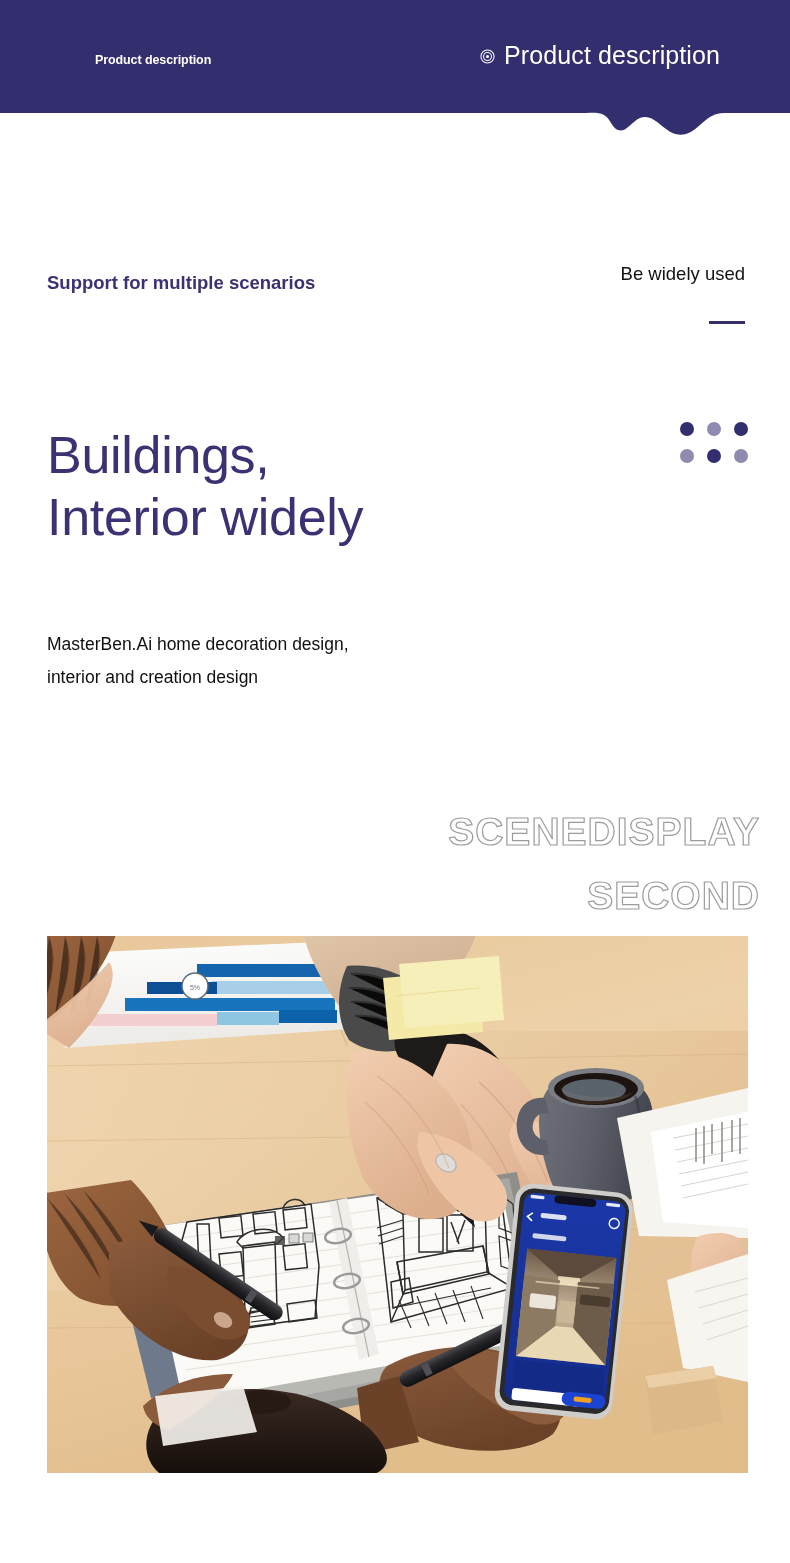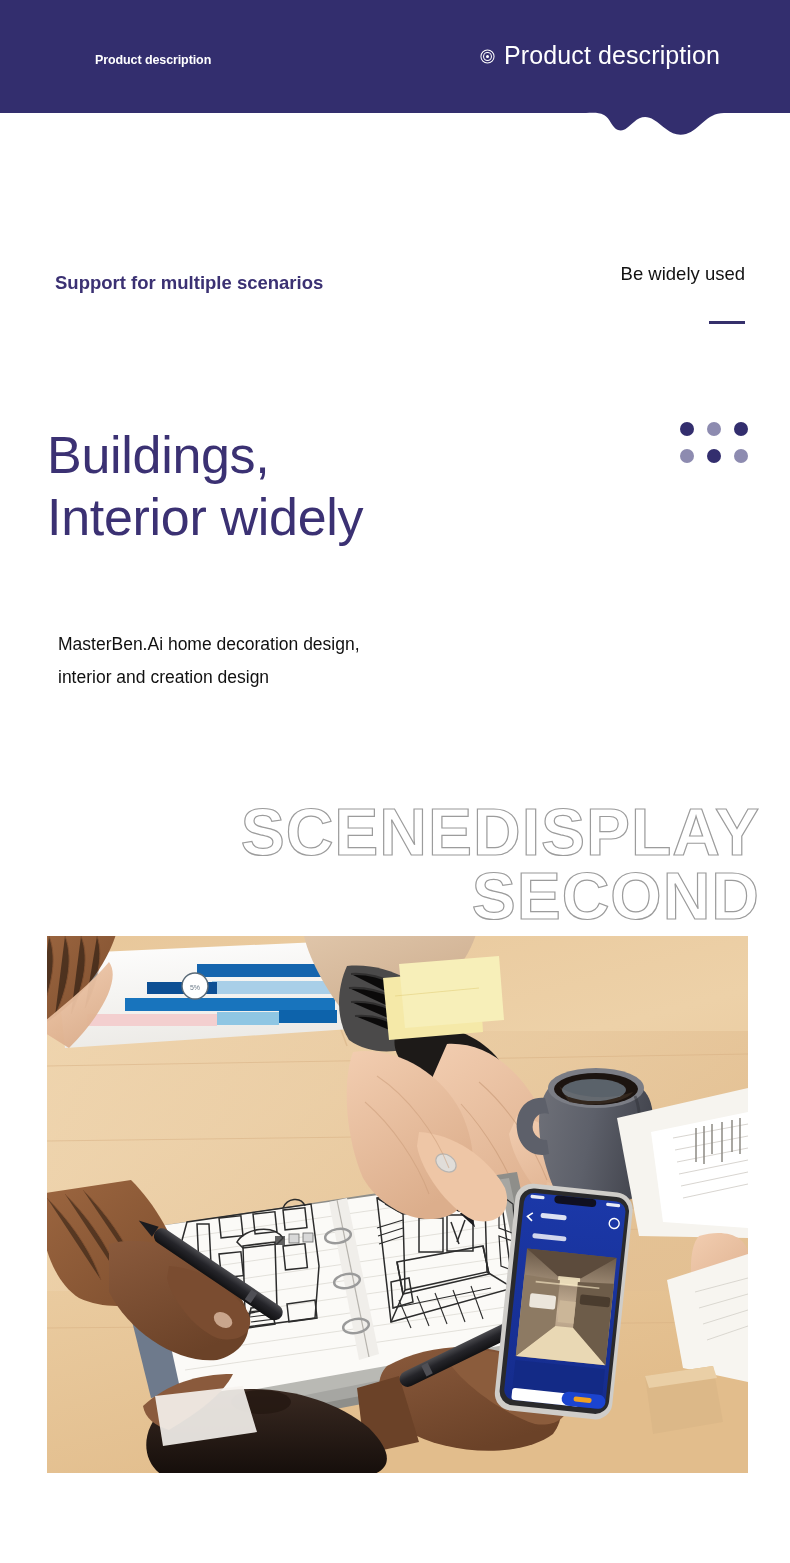--- a/index.html
+++ b/index.html
@@ -62,21 +62,20 @@
   
   .subhead-left {
     position: absolute;
     left: 47px;
     top: 262px;
     width: 290px;
     color: #3b3173;
     font-size: 18.5px;
     font-weight: bold;
     line-height: 41px;
-    margin-left: 8px;
   }
   .subhead-right {
     position: absolute;
     right: 45px;
     top: 263px;
     color: #121212;
     font-size: 18.5px;
     font-weight: 400;
     text-align: left;
     white-space: nowrap;
@@ -116,30 +115,29 @@
 
   
   .body-copy {
     position: absolute;
     left: 47px;
     top: 628px;
     color: #101010;
     font-size: 17.5px;
     font-weight: 400;
     line-height: 33px;
-    margin-left: 11px;
   }
 
   
   .watermark {
     position: absolute;
     left: 0; top: 800px;
     width: 760px;
     text-align: right;
-    font-size: 66px;
+    font-size: 39px;
     font-weight: bold;
     line-height: 64px;
     letter-spacing: 1px;
     color: transparent;
     -webkit-text-stroke: 1.2px #9c9c9c;
     z-index: 4;
     pointer-events: none;
     font-family: "Liberation Sans", sans-serif;
   }
   .watermark div { display: block; }

